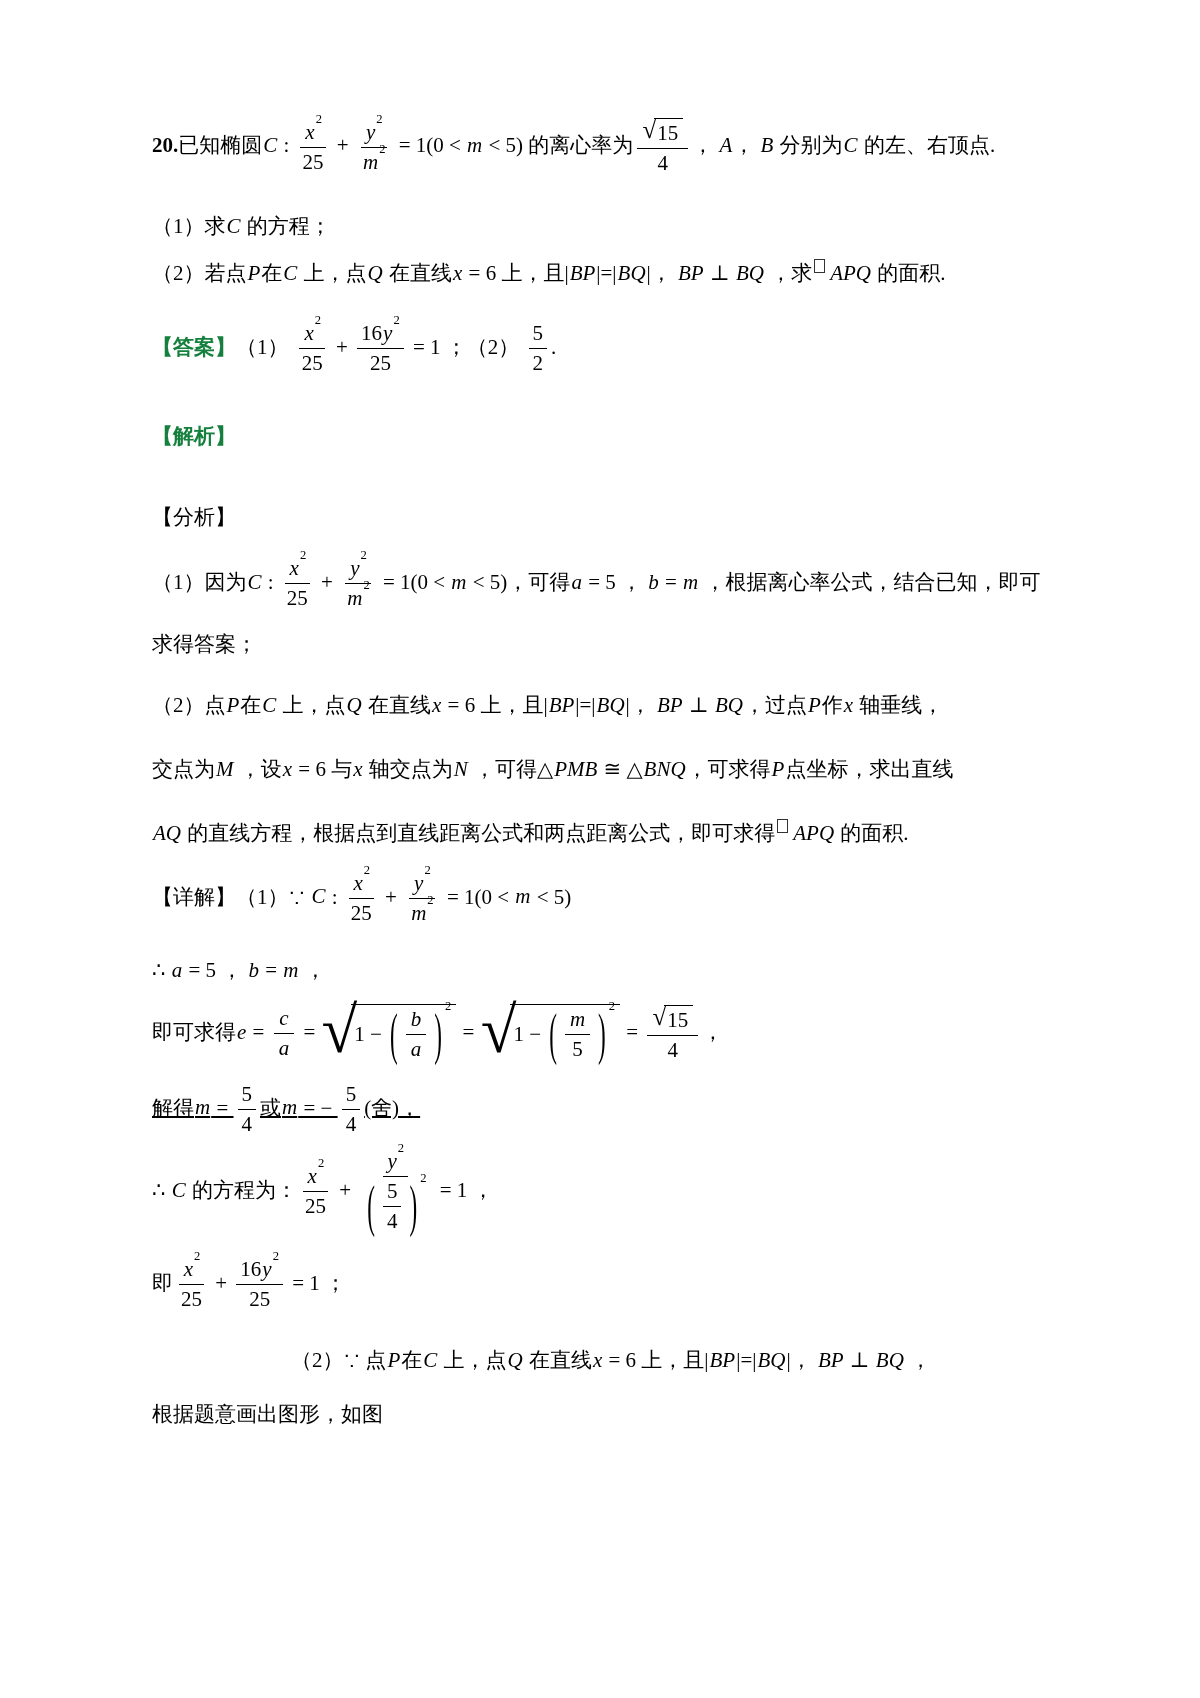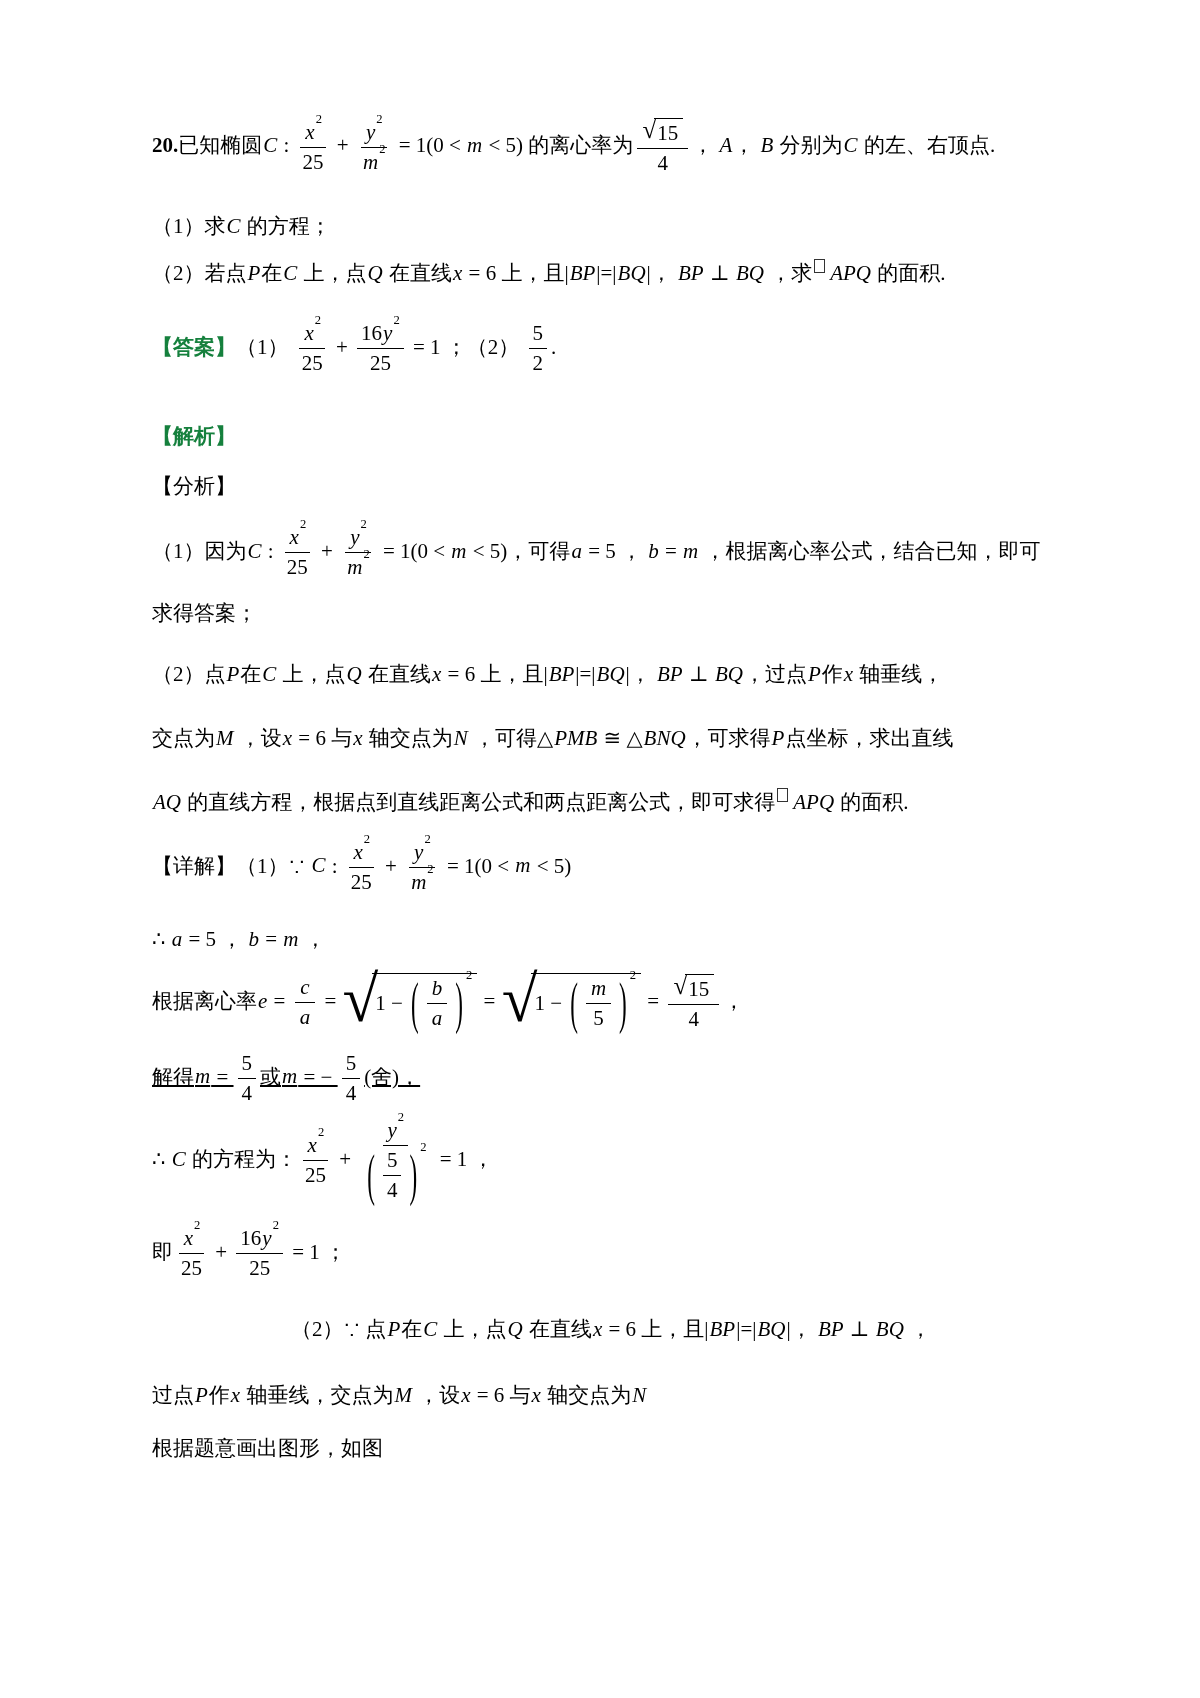--- a/index.html
+++ b/index.html
@@ -25,21 +25,21 @@
   .rad{line-height:1;font-size:1.2em;margin-right:-2px;transform:translateY(-1px);}
   .sqc{display:inline-flex;align-items:center;border-top:1.5px solid #000;padding:2px 5px 0 3px;}
   .sqrt.tall{align-items:flex-start;}
   .sqrt.tall .rad{font-size:3.1em;line-height:0.92;margin-right:-6px;transform:translateY(-3px);}
   .par{display:inline-flex;align-items:center;vertical-align:middle;}
   .pp{line-height:1;}
   .par.big>.pp{font-size:1.1em;transform:scaleY(2.5);padding:0 3px;}
   .pc{display:inline-flex;align-items:center;padding:0 1px;}
   .tofu{display:inline-block;width:9px;height:12px;border:1.3px solid #333;margin:0 4px 0 2px;vertical-align:7px;}
   #l2{margin-top:34px;} #l3{margin-top:13px;} #l4{margin-top:30px;}
-  #l5{margin-top:44px;} #l6{margin-top:16px;} #l7{margin-top:22px;}
+  #l5{margin-top:44px;} #l6{margin-top:47px;} #l7{margin-top:22px;}
   #l8{margin-top:16px;} #l9{margin-top:28px;} #l10{margin-top:30px;}
   #l11{margin-top:31px;} #l12{margin-top:20px;} #l13{margin-top:28px;}
   #l14{margin-top:16px;} #l15{margin-top:18px;text-decoration:underline;} #l16{margin-top:12px;}
   #l17{margin-top:22px;} #l18{margin-top:32px;text-align:center;} #l19{margin-top:32px;}
   #l20{margin-top:20px;}
 </style>
 </head>
 <body>
 
 <div class="page">
@@ -136,21 +136,21 @@
         <span class="num">
           <span class="vr">y</span>
           <sup>2</sup>
         </span>
         <span class="den">
           <span class="vr">m</span>
           <sup>2</sup>
         </span>
       </span><span class="tx"> = 1(0 &lt; </span><span class="vr">m</span><span class="tx"> &lt; 5)</span></div>
   <div class="line" id="l13"><span class="tx">∴ </span><span class="vr">a</span><span class="tx"> = 5 ， </span><span class="vr">b</span><span class="tx"> = </span><span class="vr">m</span><span class="tx"> ，</span></div>
-  <div class="line" id="l14"><span class="tx">根据离心率</span><span class="vr">e</span><span class="tx"> = </span><span class="frac">
+  <div class="line" id="l14"><span class="tx">即可求得</span><span class="vr">e</span><span class="tx"> = </span><span class="frac">
         <span class="num">
           <span class="vr">c</span>
         </span>
         <span class="den">
           <span class="vr">a</span>
         </span>
       </span><span class="tx"> = </span><span class="sqrt tall">
         <span class="rad">√</span>
         <span class="sqc">
           <span class="tx">1 − </span>
@@ -261,15 +261,14 @@
         <span class="num">
           <span class="tx">16</span>
           <span class="vr">y</span>
           <sup>2</sup>
         </span>
         <span class="den">
           <span class="tx">25</span>
         </span>
       </span><span class="tx"> = 1 ；</span></div>
   <div class="line" id="l18"><span class="tx">（2）∵ 点</span><span class="vr">P</span><span class="tx">在</span><span class="vr">C</span><span class="tx"> 上，点</span><span class="vr">Q</span><span class="tx"> 在直线</span><span class="vr">x</span><span class="tx"> = 6 上，且|</span><span class="vr">BP</span><span class="tx">|=|</span><span class="vr">BQ</span><span class="tx">|， </span><span class="vr">BP</span><span class="tx"> ⊥ </span><span class="vr">BQ</span><span class="tx"> ，</span></div>
-  <div class="line" id="l19"><span class="tx">过点</span><span class="vr">P</span><span class="tx">作</span><span class="vr">x</span><span class="tx"> 轴垂线，交点为</span><span class="vr">M</span><span class="tx"> ，设</span><span class="vr">x</span><span class="tx"> = 6 与</span><span class="vr">x</span><span class="tx"> 轴交点为</span><span class="vr">N</span></div>
   <div class="line" id="l20"><span class="tx">根据题意画出图形，如图</span></div>
 </div>
 
 </body></html>

